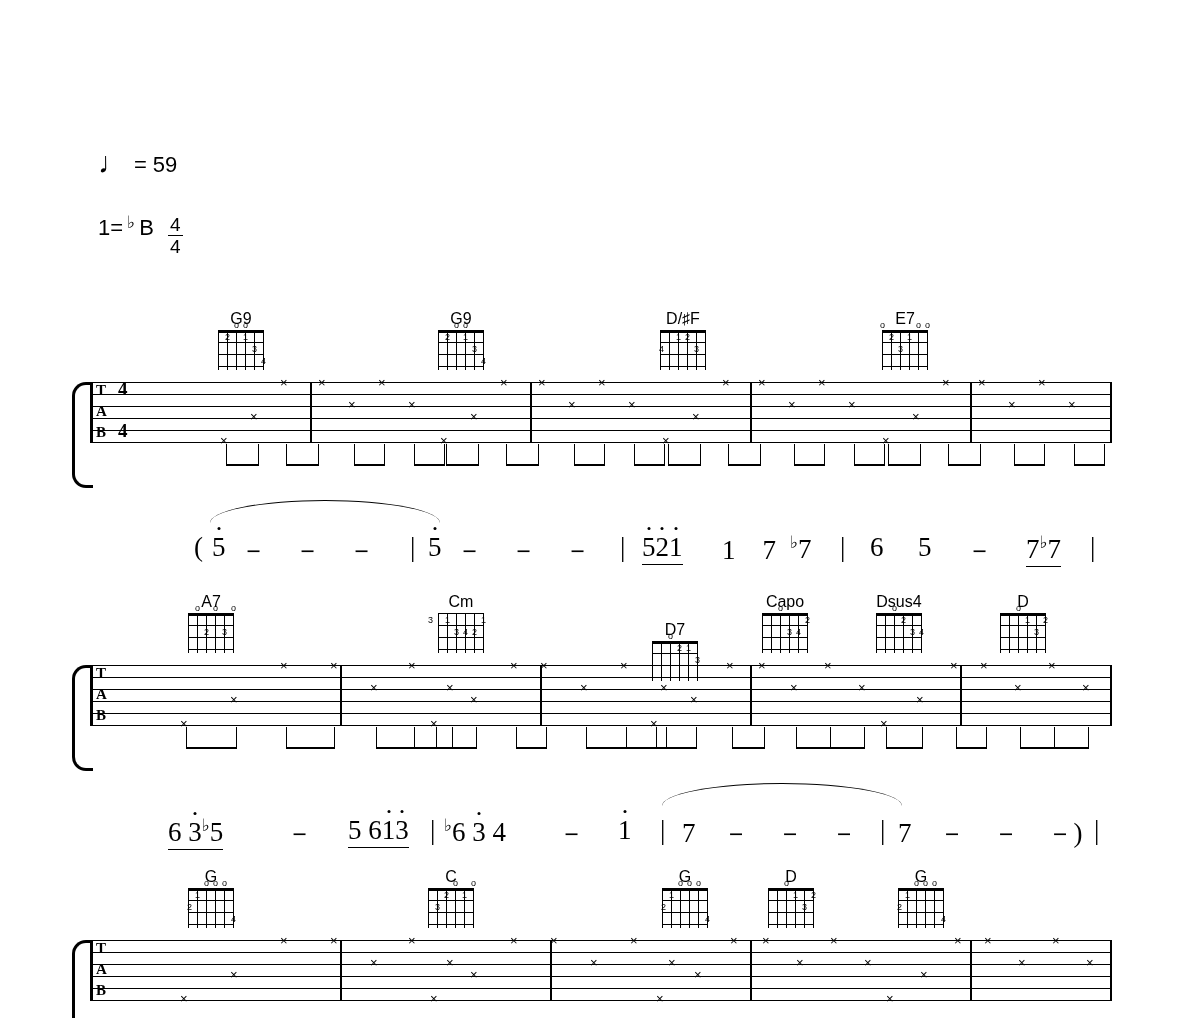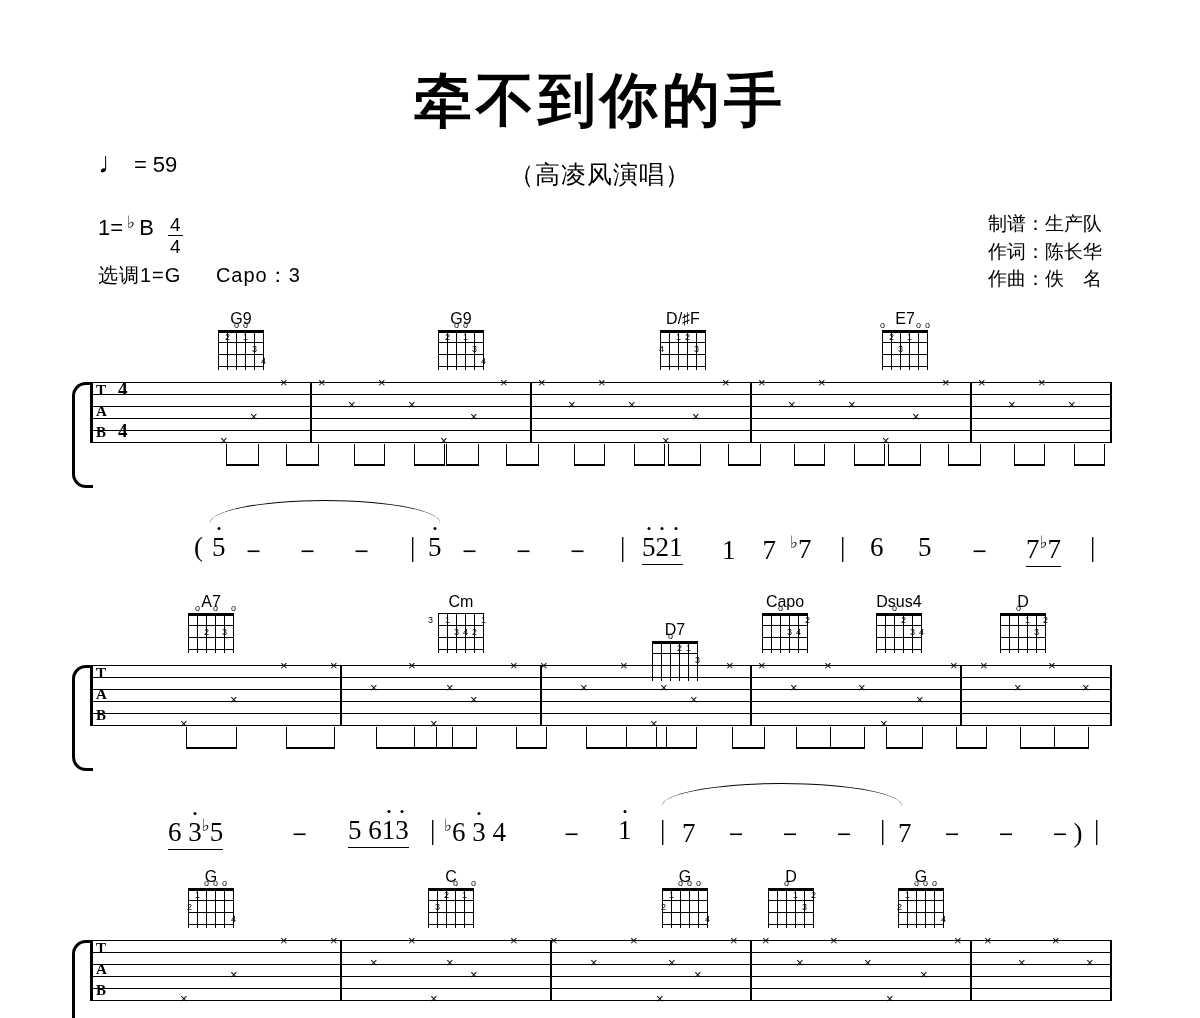--- a/index.html
+++ b/index.html
@@ -118,50 +118,39 @@
   }
   .ul1{border-bottom:1.6px solid #000;padding-bottom:1px;}
   .flatsm{font-size:17px;vertical-align:super;}
   .slur{position:absolute;border-top:1.7px solid #000;border-radius:50%/100% 100% 0 0;height:22px;}
 </style>
 </head>
 <body>
 
 <div class="sheet">
 
-  <div class="title">牵不到你的手</div>
-  <div class="subtitle">（高凌风演唱）</div>
 
   <div class="tempo">
     <span class="note">♩</span>
     <span>=</span>
     <span>59</span>
   </div>
 
   <div class="keysig">
     <span>1=</span>
     <span class="flat">♭</span>
     <span>B</span>
     <span class="meter">
       <span>4</span>
       <span class="bar"></span>
       <span>4</span>
     </span>
   </div>
 
-  <div class="tuning">
-    <span>选调1=G</span>
-    <span class="capo">Capo：3</span>
-  </div>
-
-  <div class="credits">
-    <div>制谱：生产队</div>
-    <div>作词：陈长华</div>
-    <div>作曲：佚　名</div>
-  </div>
+
 
   <div class="system" style="top:310px;">
 
     <div class="chord" style="left:218px;top:0px;">
       <div class="cname">G9</div>
       <div class="grid">
         <div class="nut"></div>
         <div class="hline" style="top:12px;"></div>
           <div class="hline" style="top:24px;"></div>
         <div class="hline" style="top:36px;"></div>

